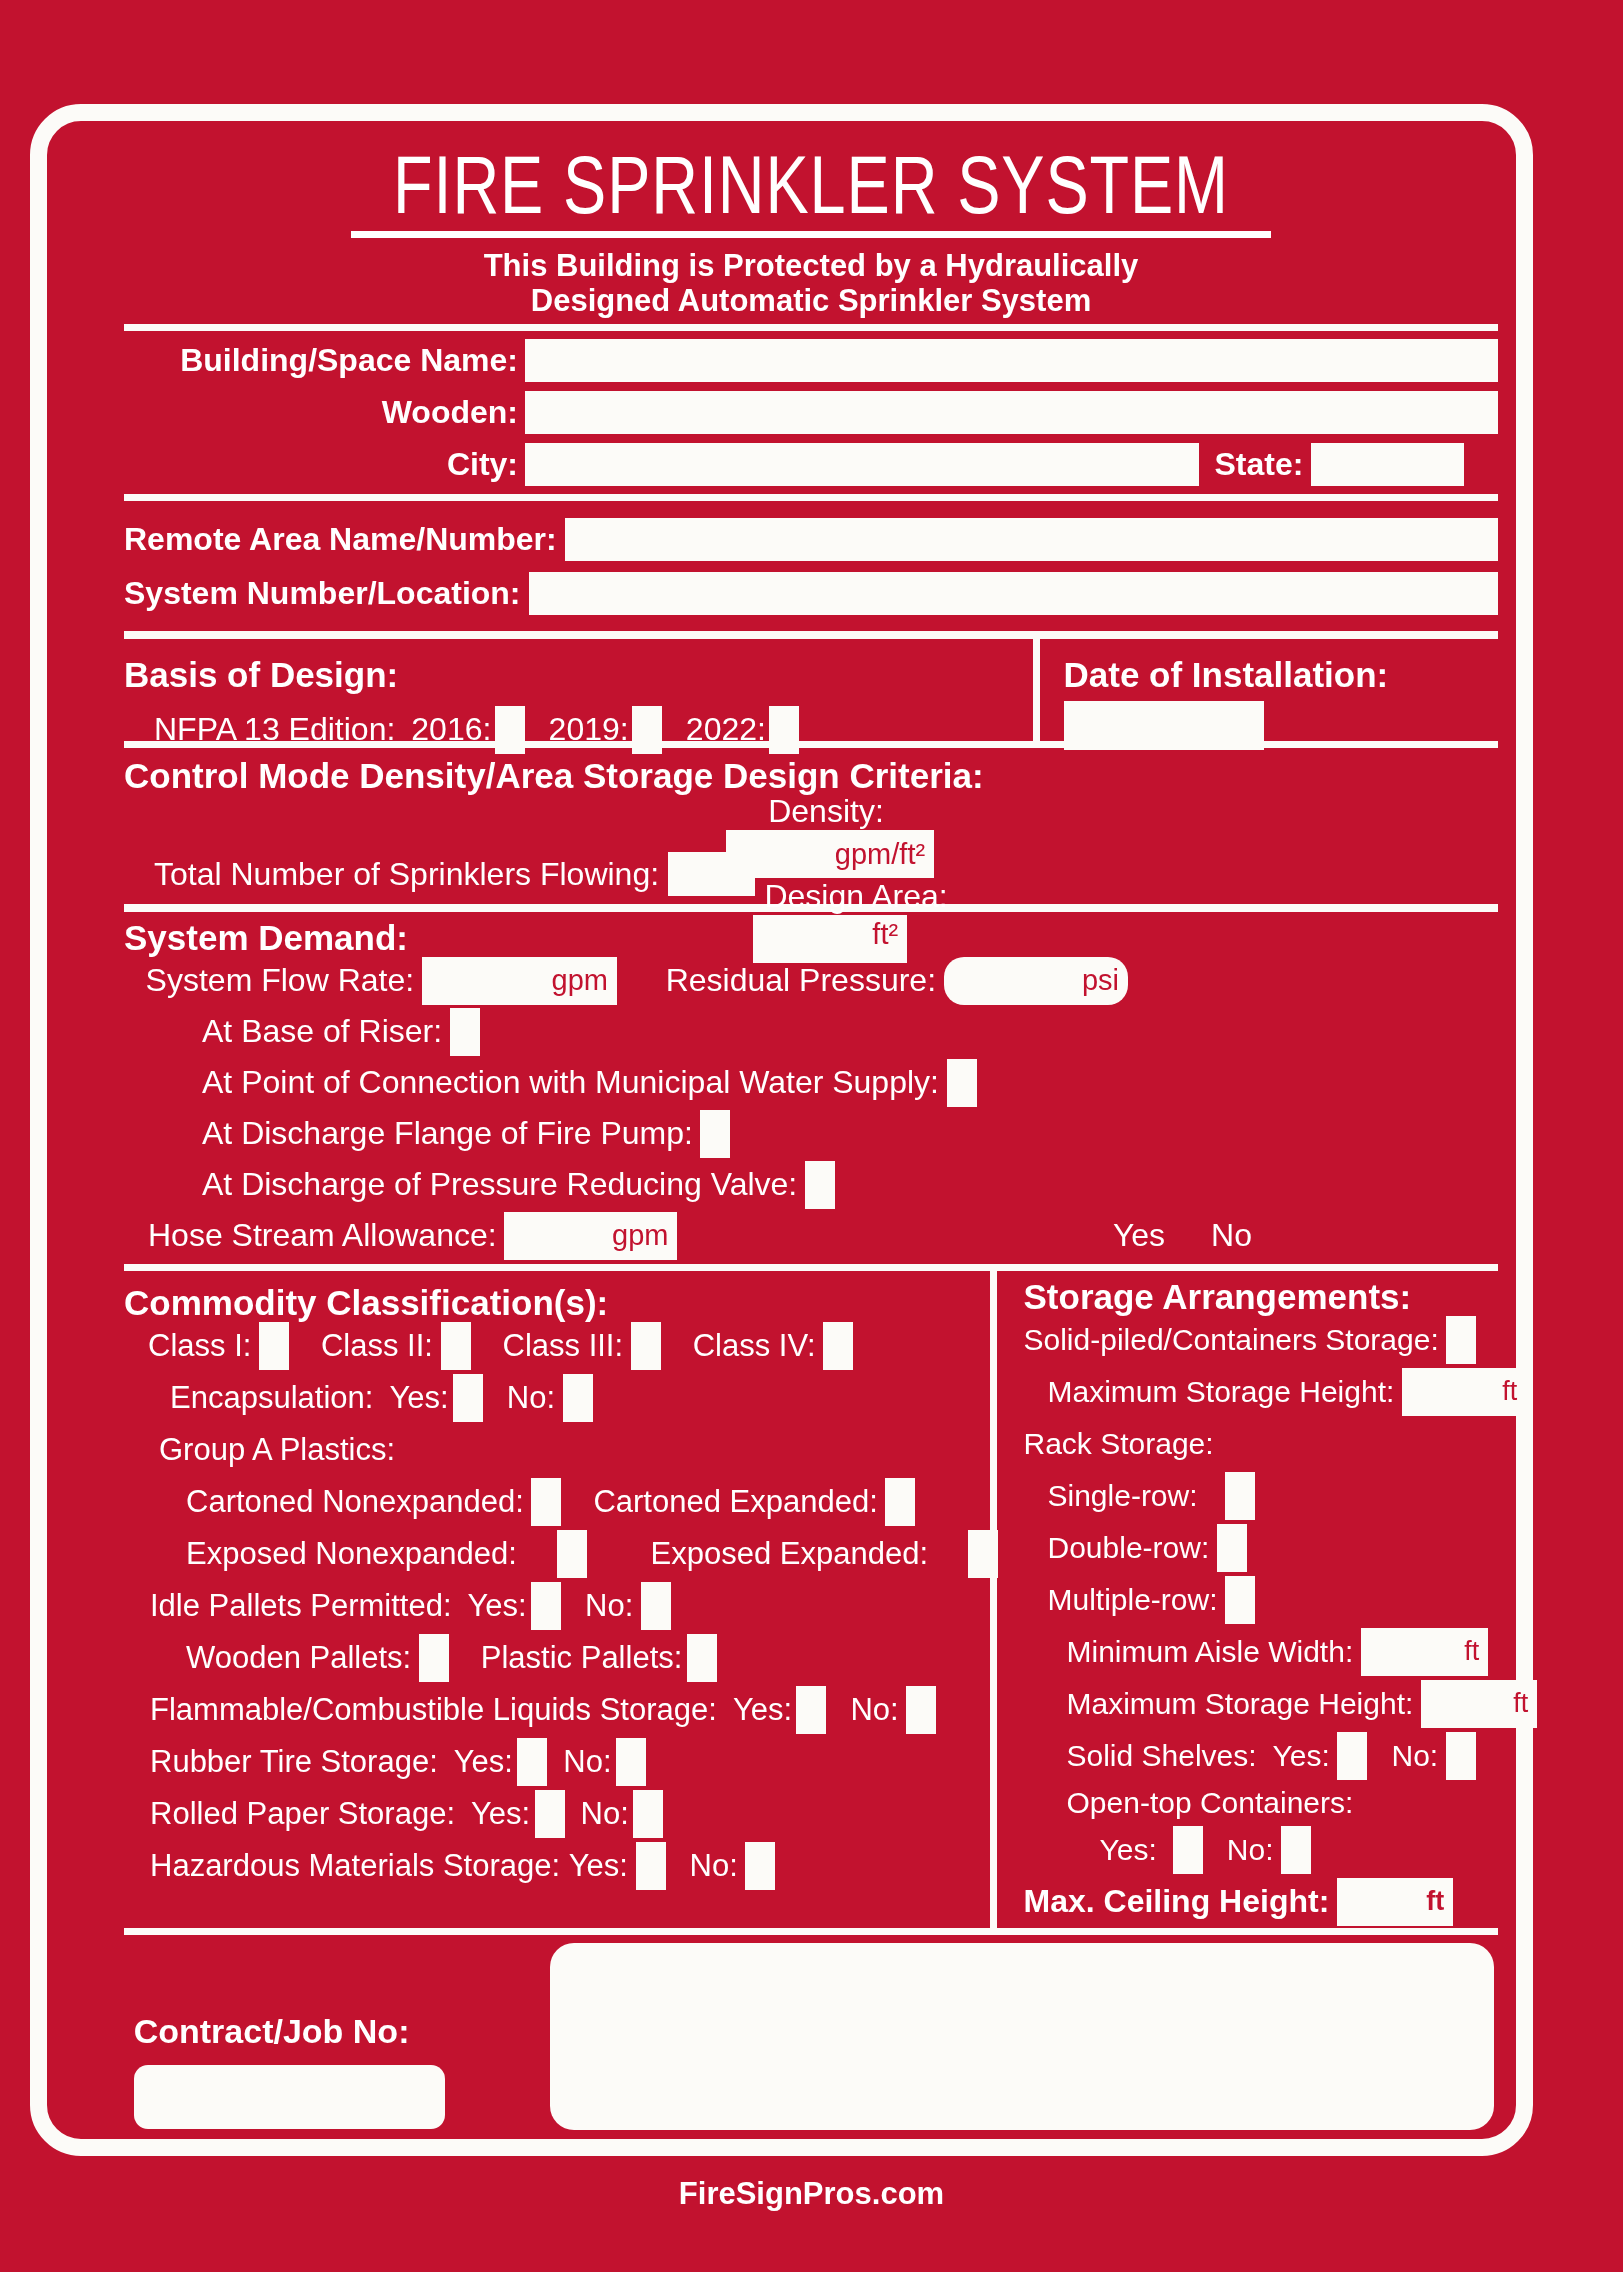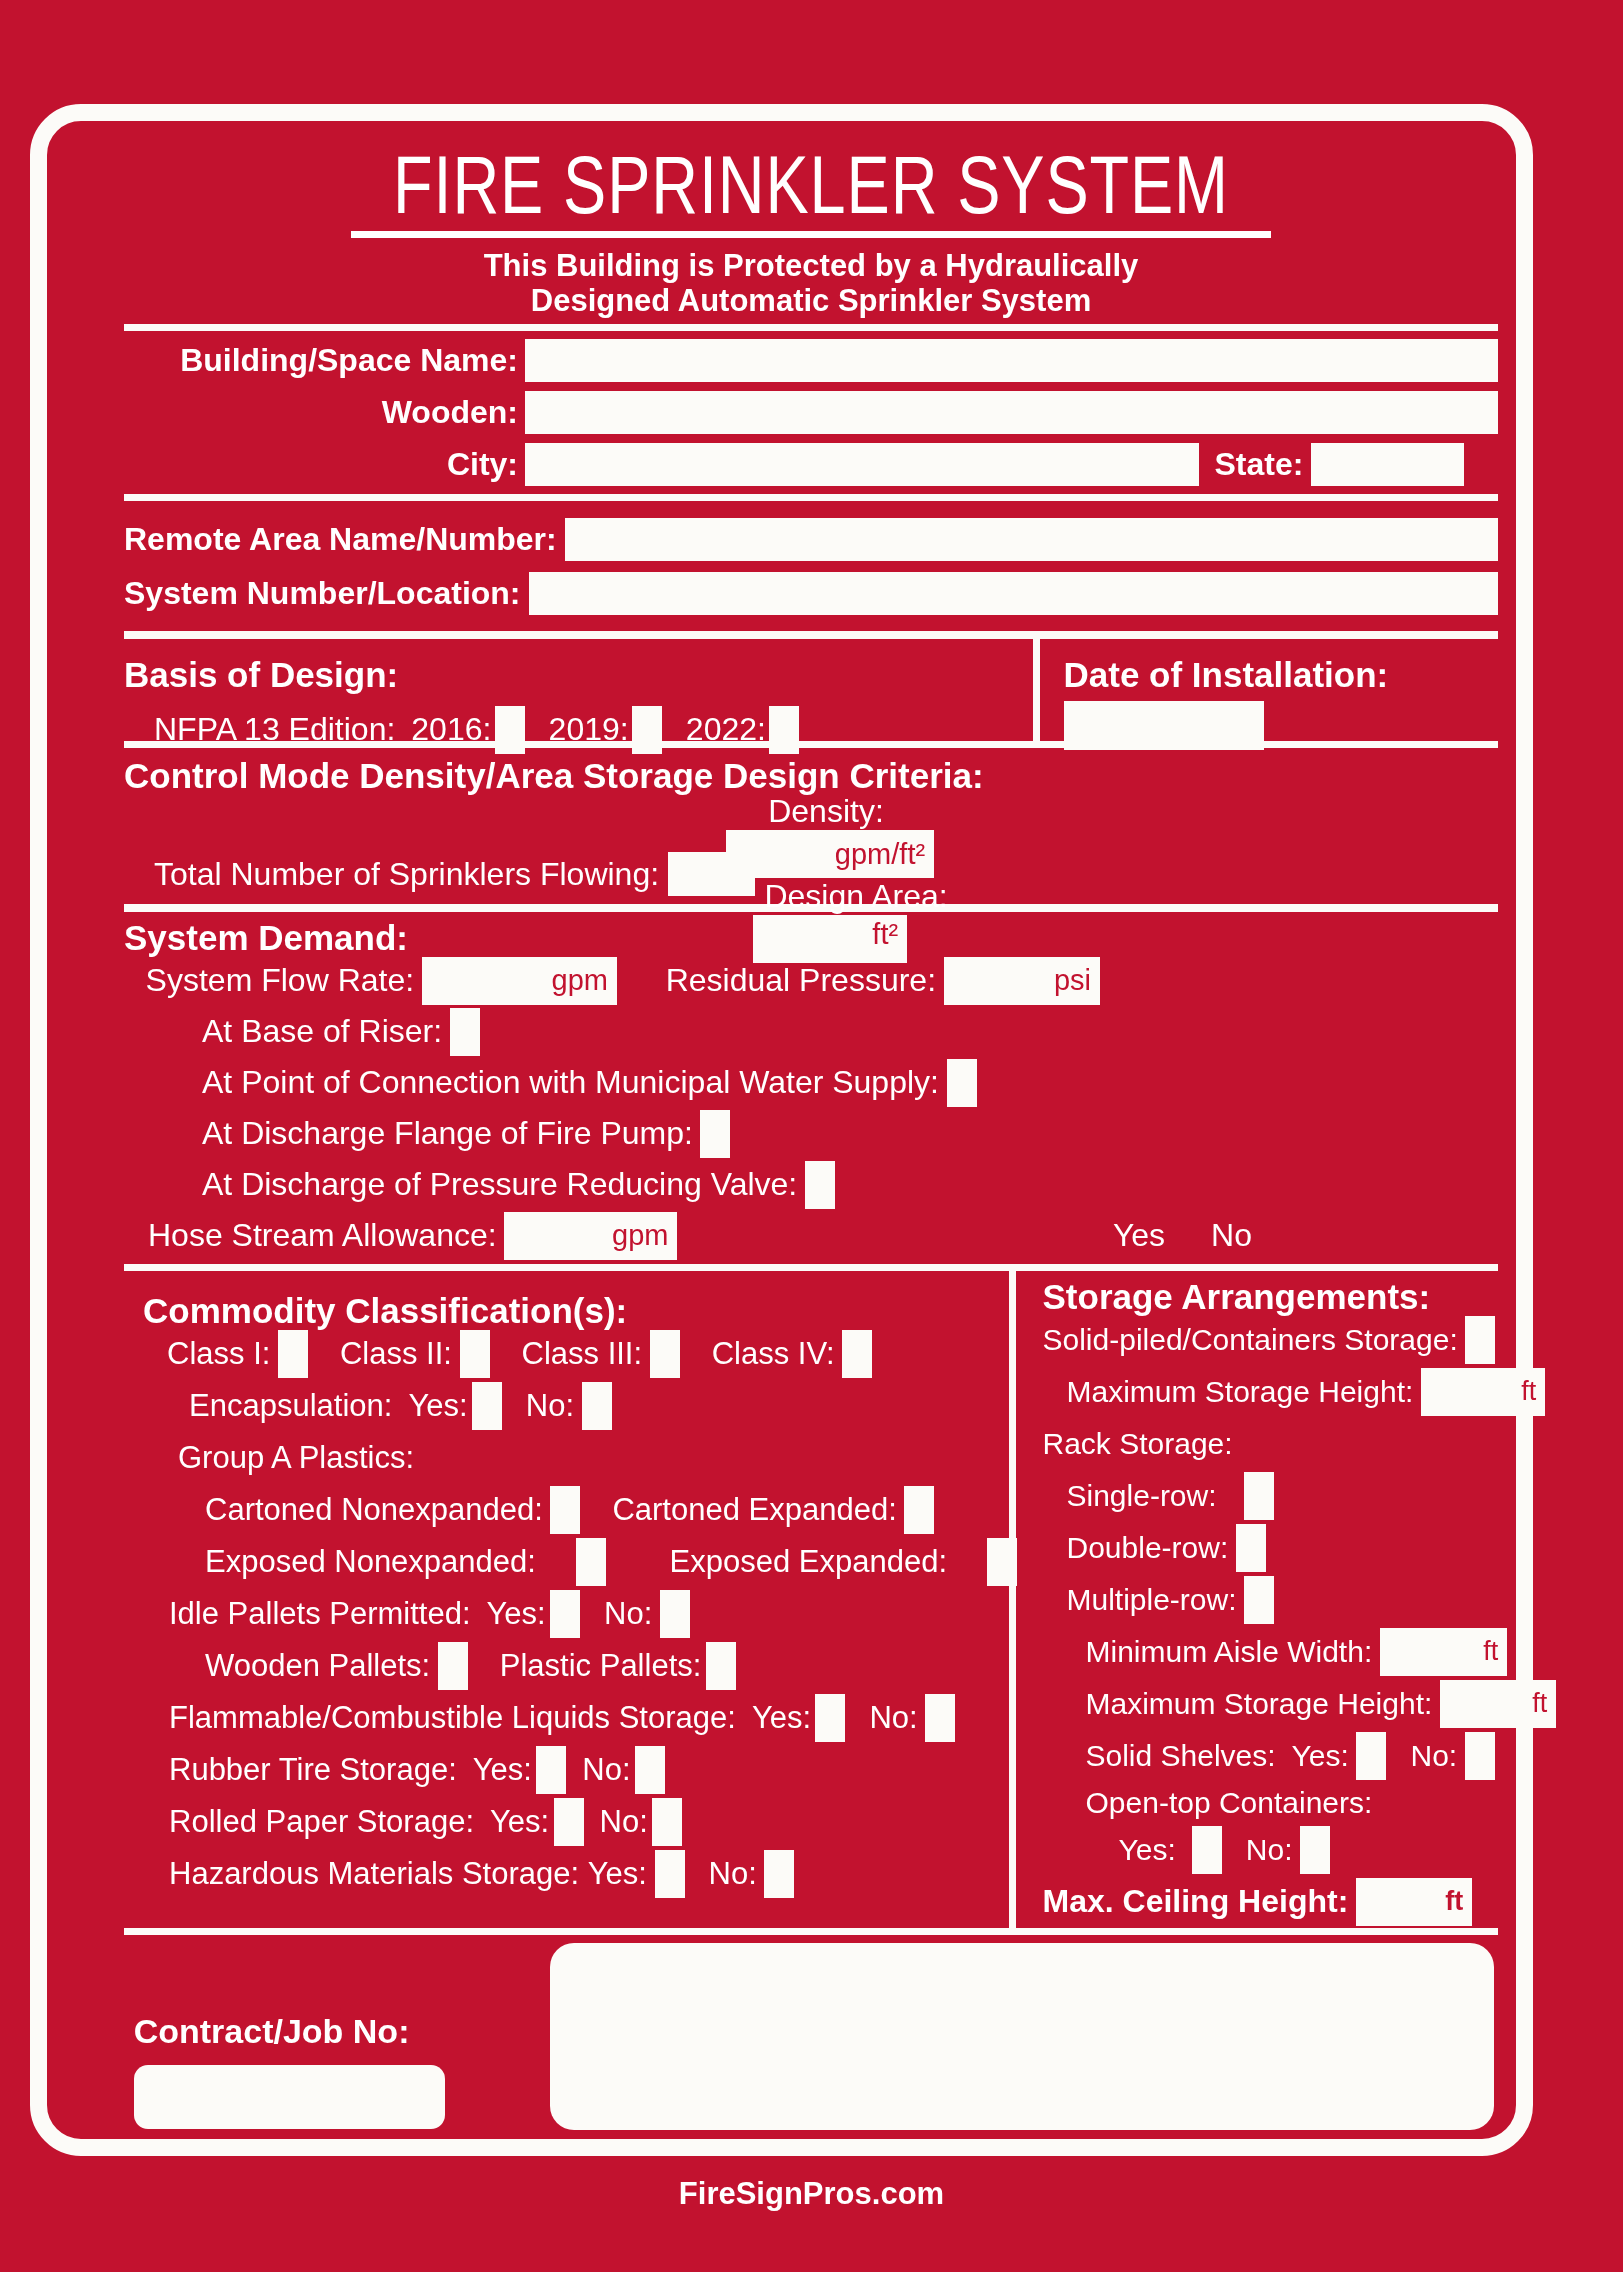--- a/index.html
+++ b/index.html
@@ -171,21 +171,21 @@
   <div class="hsep"></div>
 
   <div style="padding:5.4px 0 2.2px;">
     <div class="h1" style="margin-top:3.2px;">System Demand:</div>
     <div class="row demand-row" style="padding-left:21.6px;">
       <span class="lbl">System Flow Rate:</span>
       <div class="ubox" style="width:195px;">
         <span>gpm</span>
       </div>
       <span class="lbl gap90">Residual Pressure:</span>
-      <div class="ubox" style="width:156px;">
+      <div class="ubox" style="width:184px;border-radius:20px;">
         <span>psi</span>
       </div>
     </div>
     <div class="row demand-row" style="padding-left:78px;">
       <span class="lbl">At Base of Riser:</span>
       <div class="cb"></div>
     </div>
     <div class="row demand-row" style="padding-left:78px;">
       <span class="lbl">At Point of Connection with Municipal Water Supply:</span>
       <div class="cb"></div>
@@ -206,21 +206,21 @@
       <div class="yesno-head">
         <span>Yes</span>
         <span>No</span>
       </div>
     </div>
   </div>
 
   <div class="hsep"></div>
 
   <div class="cols">
-    <div class="col-left" style="padding-top:22px;margin-left:19px;">
+    <div class="col-left" style="padding-top:14px;">
       <div class="h1">Commodity Classification(s):</div>
       <div class="crow" style="padding-left:24px;">
         <span class="lbl">Class I:</span>
         <div class="cb"></div>
         <span class="lbl gap60">Class II:</span>
         <div class="cb"></div>
         <span class="lbl gap60">Class III:</span>
         <div class="cb"></div>
         <span class="lbl gap60">Class IV:</span>
         <div class="cb"></div>

